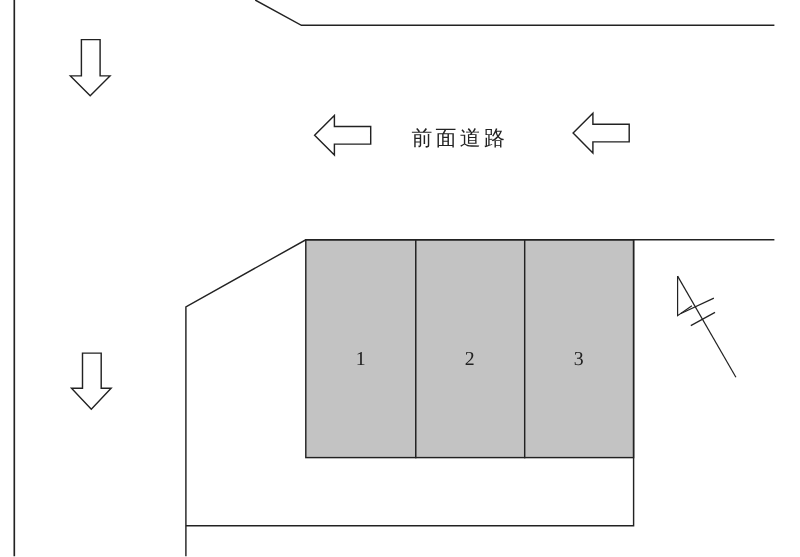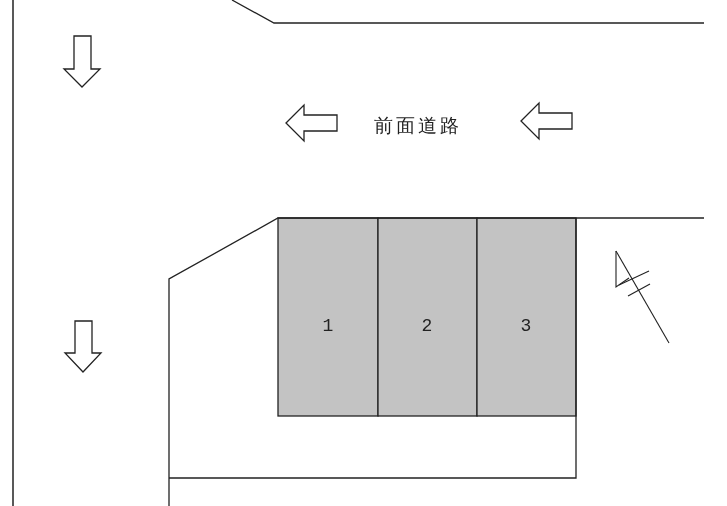--- a/index.html
+++ b/index.html
@@ -1,19 +1,19 @@
 <!DOCTYPE html>
 <html><head>
 <meta charset="utf-8">
 <style>
   html, body { margin: 0; padding: 0; background: #ffffff; }
   body { width: 727px; height: 506px; position: relative; overflow: hidden;
          font-family: "DejaVu Sans", sans-serif; }
   svg { position: absolute; left: 0; top: 0; }
-  .label { position: absolute; color: #222; font-family: Liberation Mono, monospace; }
+  .label { position: absolute; color: #222; font-family: Liberation Serif, serif; }
   .road-label { left: 374px; top: 113px; font-size: 19px; letter-spacing: 3px; }
   .lot-num { font-size: 18px; width: 40px; text-align: center; top: 316px; }
 </style>
 </head>
 <body>
 
 <svg width="727" height="506" viewBox="0 0 727 506">
 
   <line x1="13" y1="0" x2="13" y2="506" stroke="#222" stroke-width="1.5"></line>
 

